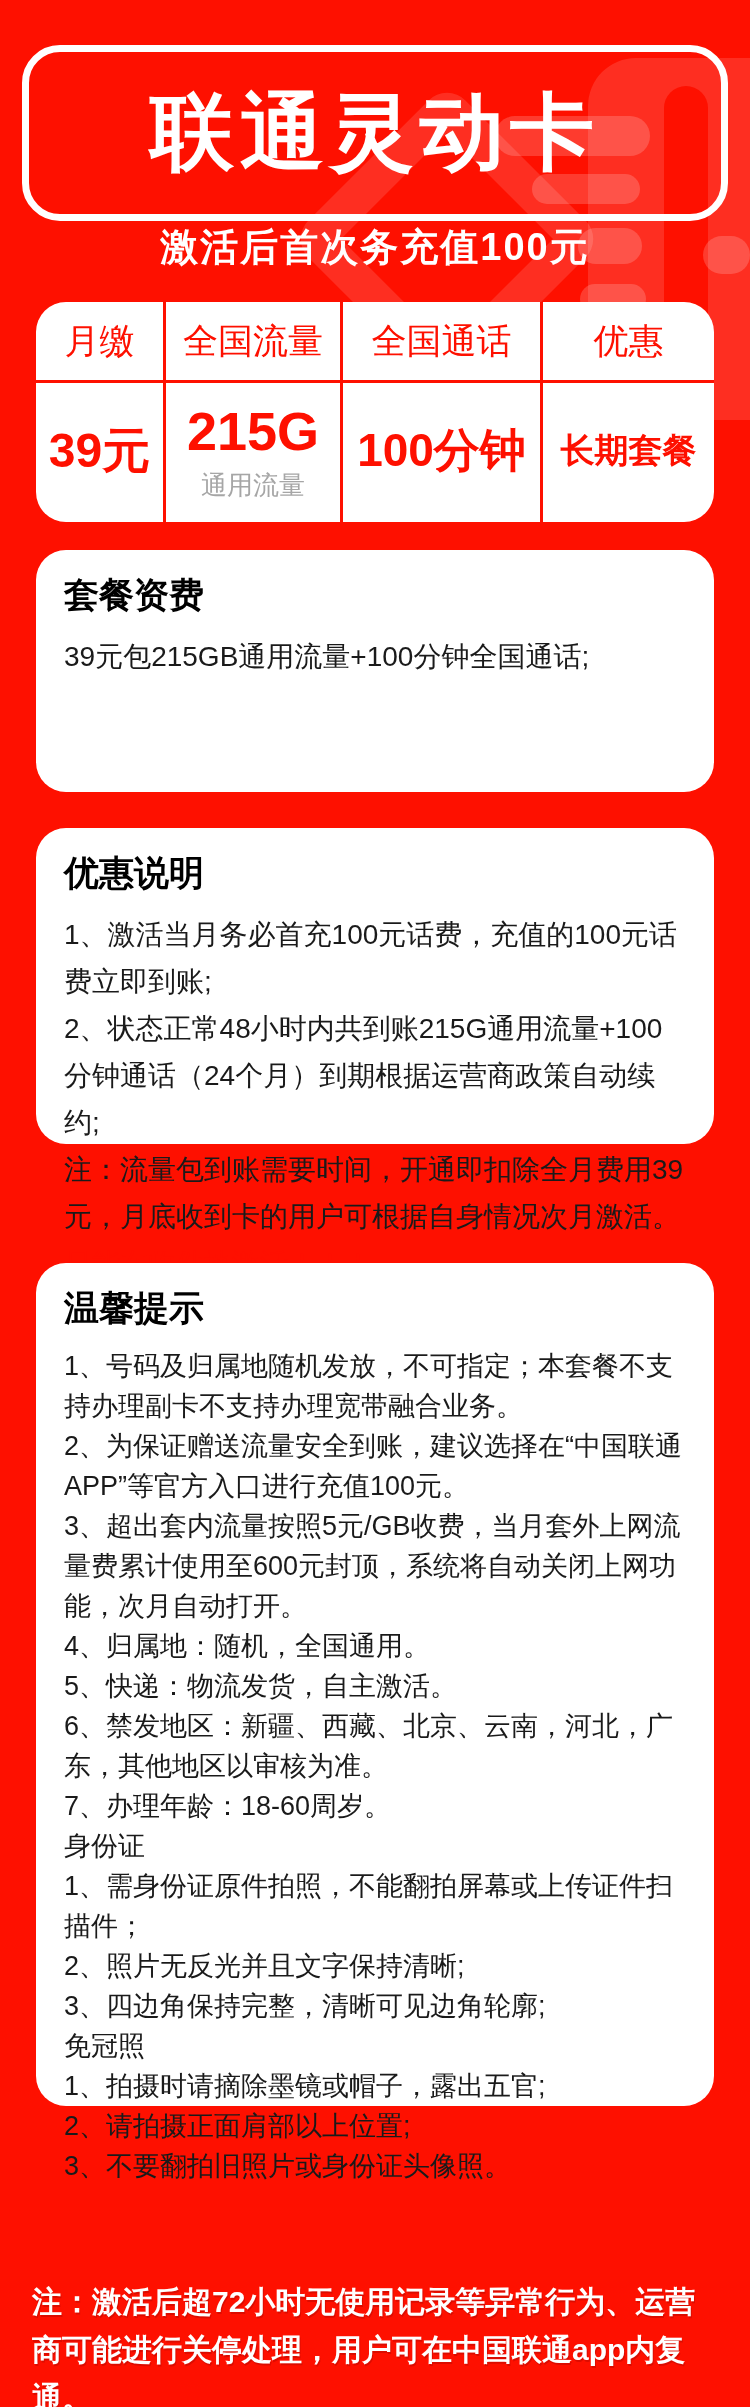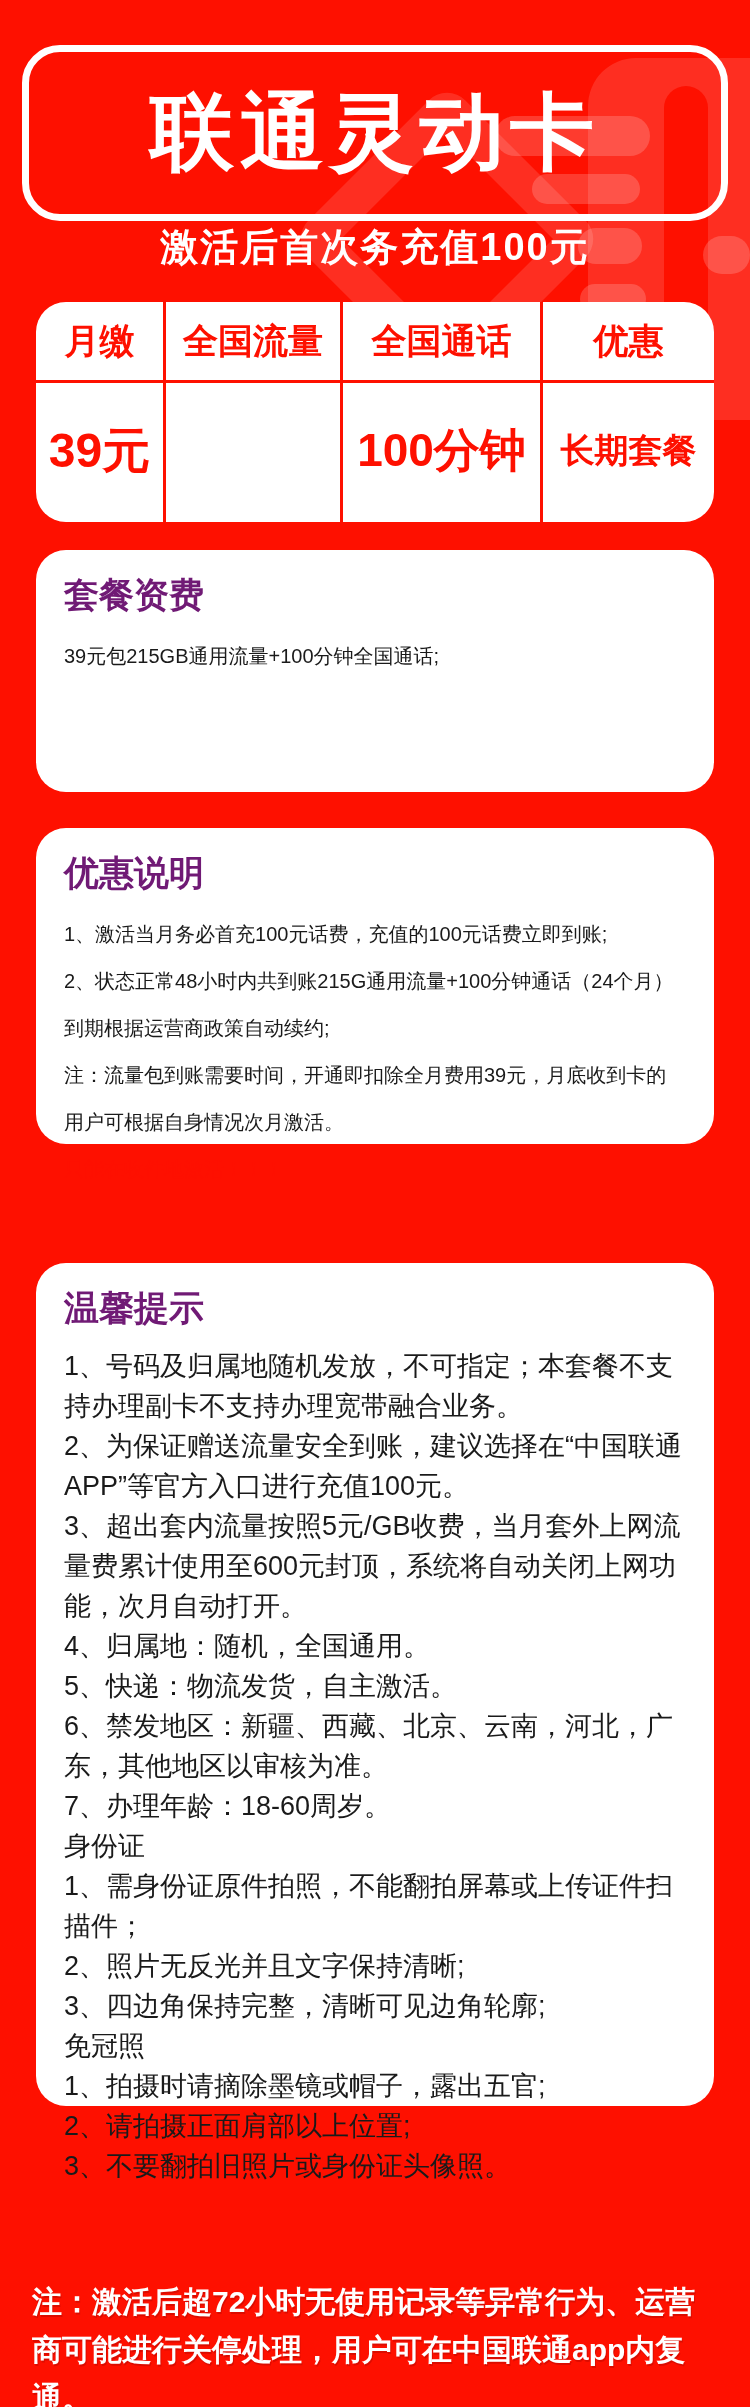--- a/index.html
+++ b/index.html
@@ -80,21 +80,21 @@
     padding:0;
   }
   .plan-col{
     display:flex;flex-direction:column;
     border-right:3px solid #FE1000;
   }
   .plan-col:last-child{border-right:none;}
   .plan-header{
     height:78px;
     display:flex;align-items:center;justify-content:center;
-    color:#FE1000;font-weight:bold;font-size:35px;
+    color:#FE1000;font-weight:normal;font-size:35px;
   }
   .plan-cell{
     flex:1;
     display:flex;flex-direction:column;
     align-items:center;justify-content:center;
   }
   .plan-value{color:#FE1000;font-weight:bold;}
   .v-monthly{font-size:48px;}
   .v-data{font-size:54px;}
   .v-call{font-size:46px;}
@@ -102,26 +102,26 @@
   .plan-note{color:#A6A6A6;font-size:26px;margin-top:6px;}
   .plan-hline{
     position:absolute;left:0;right:0;top:78px;height:3px;
     background:#FE1000;z-index:3;
   }
 
   
   .text-card{padding:22px 28px 0 28px;}
   .sec-title{
     margin:0;
-    color:#701a75;
+    color:#000000;
     font-size:35px;
     font-weight:bold;
   }
   .sec-body{margin-top:14px;}
-  .sec-body p{margin:0;color:#1A1A1A;font-size:20px;line-height:47px;}
+  .sec-body p{margin:0;color:#1A1A1A;font-size:28px;line-height:47px;}
   .card-pricing{top:550px;height:242px;}
   .card-benefit{top:828px;height:316px;}
   .card-tips{top:1263px;height:843px;}
   .card-tips .sec-body p{font-size:27px;line-height:40px;}
   .warning-line{color:#FE1000 !important;}
   .certs-heading{font-weight:bold;margin-top:40px !important;}
 
   
   .footer-note{
     position:absolute;z-index:1;
@@ -155,20 +155,24 @@
 <div class="card plan-card">
   <div class="plan-hline"></div>
   <div class="plan-col">
     <div class="plan-header">月缴</div>
     <div class="plan-cell">
       <div class="plan-value v-monthly">39元</div>
     </div>
   </div>
   <div class="plan-col">
     <div class="plan-header">全国流量</div>
+    <div class="plan-cell">
+      <div class="plan-value v-data">215G</div>
+      <div class="plan-note">通用流量</div>
+    </div>
   </div>
   <div class="plan-col">
     <div class="plan-header">全国通话</div>
     <div class="plan-cell">
       <div class="plan-value v-call">100分钟</div>
     </div>
   </div>
   <div class="plan-col">
     <div class="plan-header">优惠</div>
     <div class="plan-cell">

